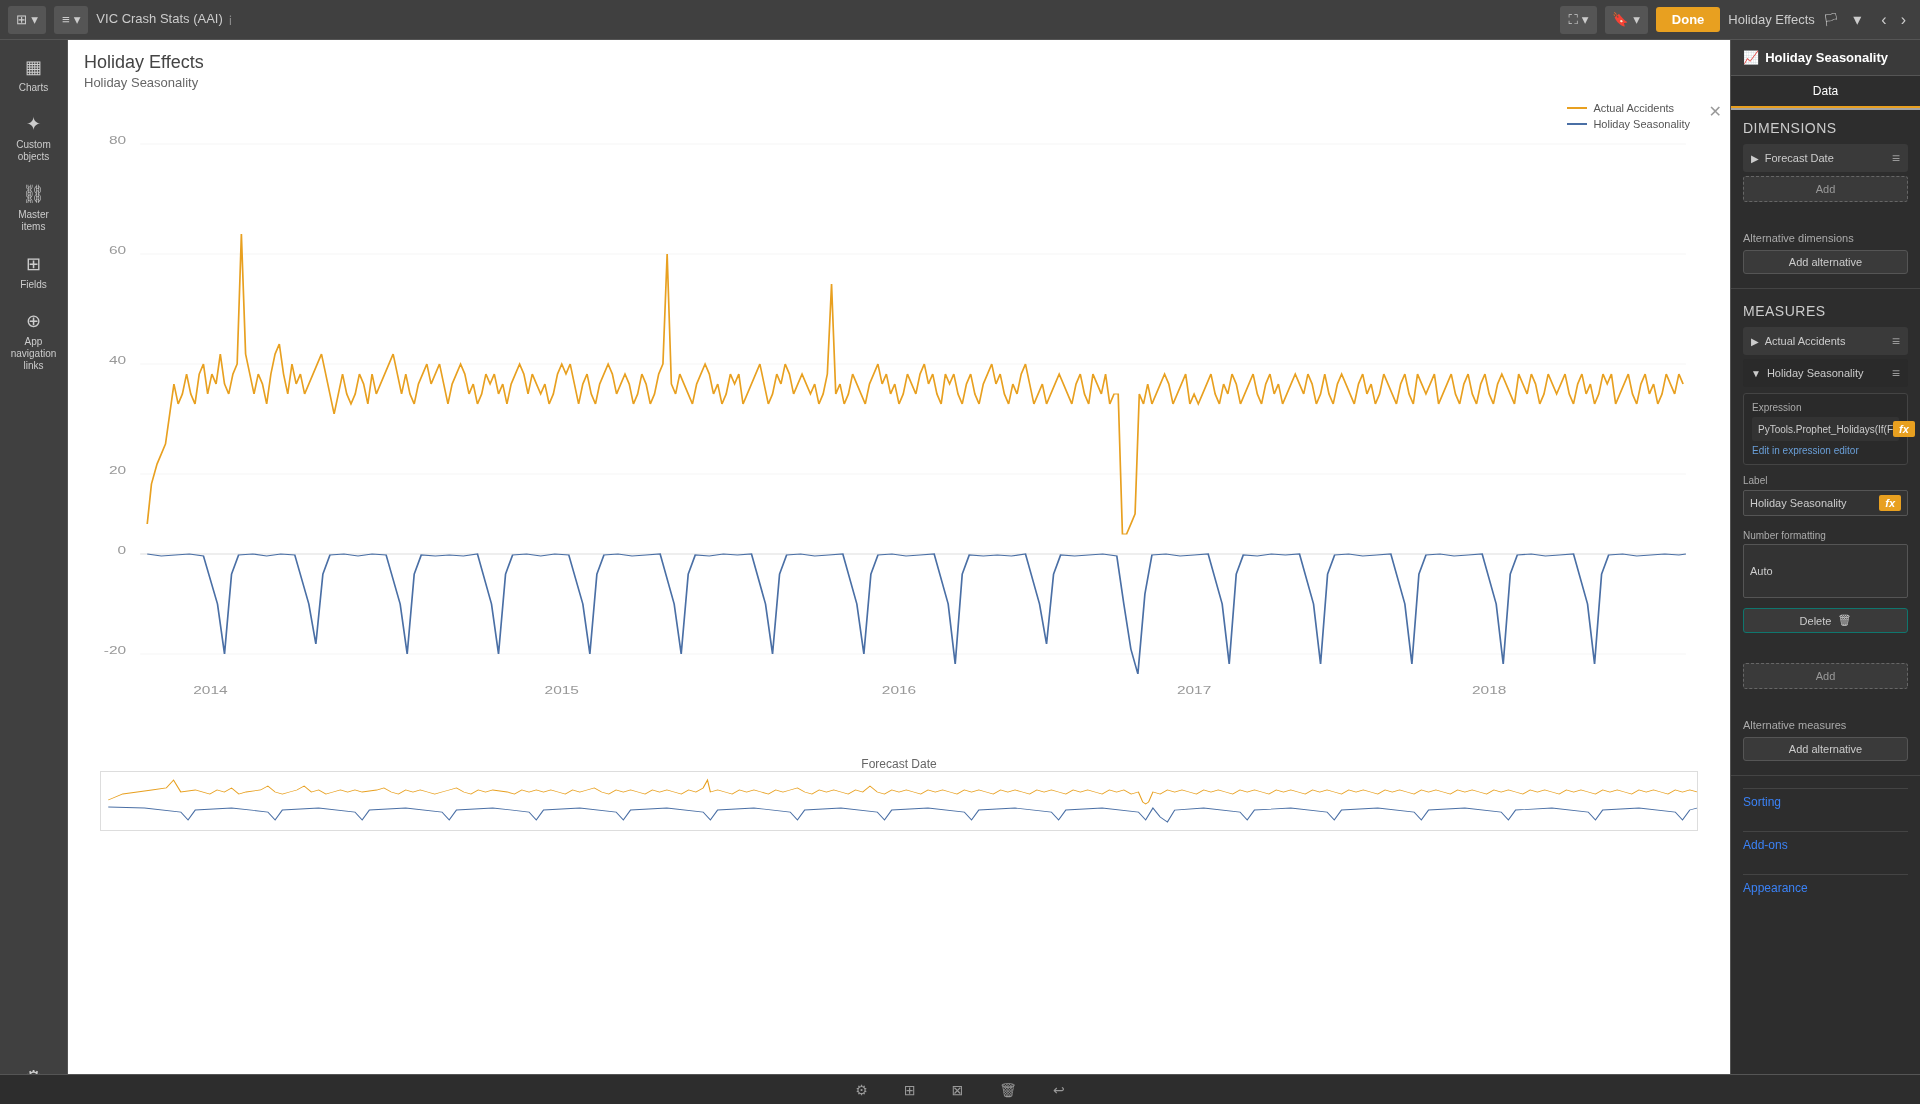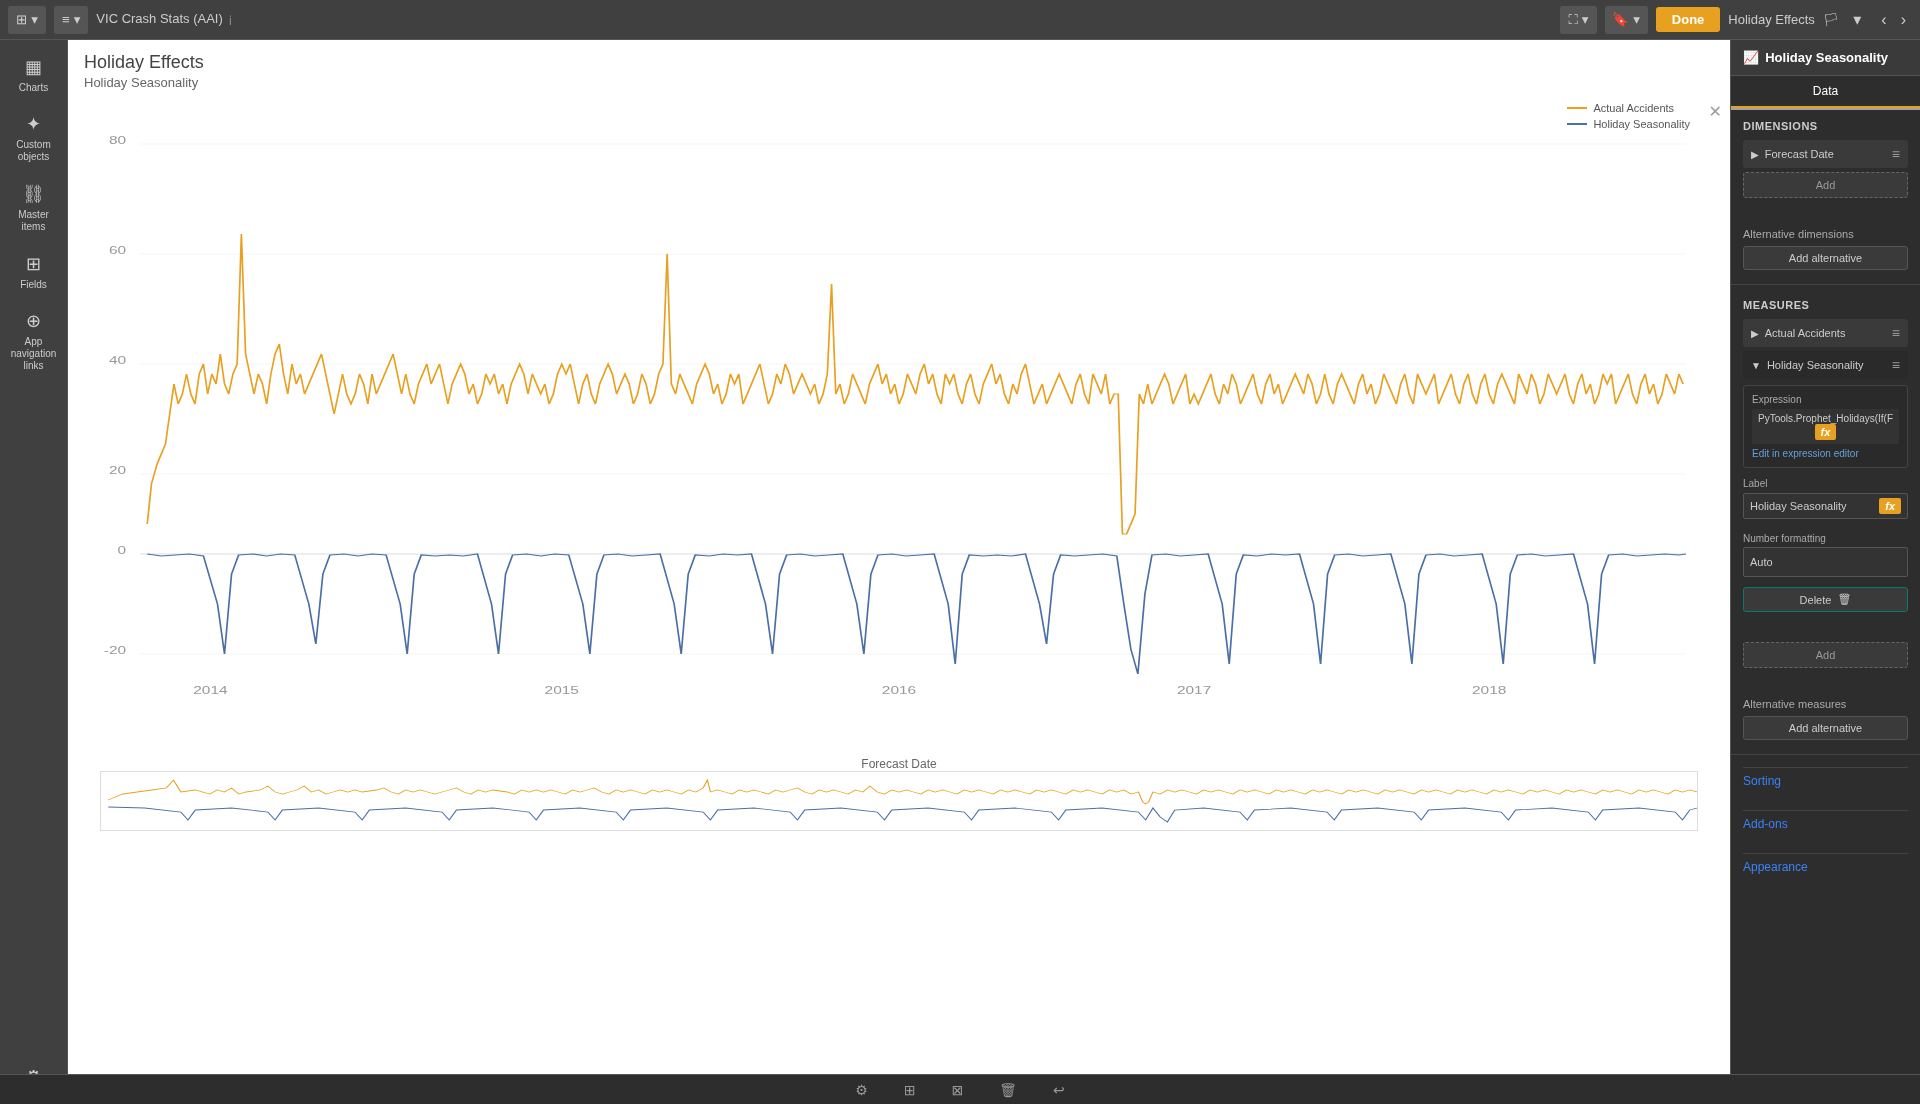--- a/index.html
+++ b/index.html
@@ -45,47 +45,47 @@
     .mini-chart { margin: 0 16px; height: 60px; background: #fff; border: 1px solid #ddd; position: relative; overflow: hidden; }
 
     
     .right-panel { width: 190px; background: #2d2d2d; border-left: 1px solid #555; overflow-y: auto; }
     .right-panel-header { background: #3a3a3a; padding: 10px 12px; font-size: 13px; font-weight: bold; color: #fff; border-bottom: 1px solid #555; display: flex; align-items: center; gap: 6px; }
     .panel-tabs { display: flex; border-bottom: 2px solid #a3a3a3; }
     .panel-tab { flex: 1; padding: 8px; text-align: center; cursor: pointer; font-size: 12px; color: #ccc; border-bottom: 2px solid transparent; }
     .panel-tab.active { color: #fff; border-bottom: 2px solid #e8a020; }
 
     .panel-section { padding: 10px 12px; }
-    .panel-section-title { font-size: 11px; font-weight: bold; color: #ccc; margin-bottom: 8px; text-transform: uppercase; letter-spacing: 0.5px; }
+    .panel-section-title { font-size: 14px; font-weight: normal; color: #ccc; margin-bottom: 8px; text-transform: uppercase; letter-spacing: 0.5px; }
 
     .dimension-item { display: flex; align-items: center; gap: 6px; padding: 6px 8px; background: #3a3a3a; border-radius: 3px; margin-bottom: 4px; cursor: pointer; }
     .dimension-arrow { color: #ccc; font-size: 10px; }
     .dimension-label { flex: 1; color: #ccc; font-size: 11px; }
     .dimension-menu { color: #999; font-size: 14px; cursor: pointer; }
 
     .add-btn { width: 100%; padding: 6px; background: #3a3a3a; border: 1px dashed #666; color: #999; cursor: pointer; border-radius: 3px; font-size: 11px; text-align: center; margin: 4px 0; }
 
     .alt-section-label { font-size: 11px; color: #aaa; margin: 6px 0; }
     .add-alt-btn { width: 100%; padding: 5px; background: #3a3a3a; border: 1px solid #555; color: #ccc; cursor: pointer; border-radius: 3px; font-size: 11px; }
 
     .measure-item { display: flex; align-items: center; gap: 6px; padding: 6px 8px; background: #3a3a3a; border-radius: 3px; margin-bottom: 4px; cursor: pointer; }
     .measure-item.expanded { background: #2a2a2a; }
     .measure-chevron { color: #ccc; font-size: 10px; }
     .measure-label { flex: 1; color: #ccc; font-size: 11px; }
 
     .expression-section { background: #2a2a2a; border: 1px solid #444; border-radius: 3px; padding: 8px; margin: 6px 0; }
     .expression-label { font-size: 10px; color: #aaa; margin-bottom: 4px; }
-    .expression-value { font-size: 10px; color: #ccc; background: #333; padding: 4px 6px; border-radius: 2px; display: flex; align-items: center; justify-content: space-between; margin-bottom: 4px; flex-direction: column; }
+    .expression-value { font-size: 10px; color: #ccc; background: #333; padding: 4px 6px; border-radius: 2px; display: flex; align-items: center; justify-content: space-between; margin-bottom: 4px; }
     .edit-expr-link { font-size: 10px; color: #6a9fd8; cursor: pointer; }
     .expr-fx { background: #e8a020; color: #fff; border: none; padding: 2px 6px; border-radius: 2px; cursor: pointer; font-size: 11px; font-style: italic; font-weight: bold; }
 
     .label-input { width: 100%; padding: 4px 6px; background: #333; border: 1px solid #555; color: #ccc; border-radius: 2px; font-size: 11px; display: flex; align-items: center; justify-content: space-between; }
 
     .num-format-label { font-size: 10px; color: #aaa; margin: 6px 0 3px; }
-    .num-format-select { width: 100%; padding: 8px 6px; background: #333; border: 1px solid #555; color: #ccc; border-radius: 2px; font-size: 11px; appearance: none; cursor: pointer; }
+    .num-format-select { width: 100%; padding: 20px 6px; background: #333; border: 1px solid #555; color: #ccc; border-radius: 2px; font-size: 11px; appearance: none; cursor: pointer; }
 
     .delete-btn { width: 100%; padding: 5px; background: #3a3a3a; border: 1px solid #0f766e; color: #ccc; cursor: pointer; border-radius: 3px; font-size: 11px; display: flex; align-items: center; justify-content: center; gap: 6px; margin: 6px 0; }
 
     .divider { height: 1px; background: #444; margin: 4px 0; }
 
     .bottom-section { padding: 8px 12px; cursor: pointer; }
     .bottom-section-label { font-size: 12px; color: #3b82f6; padding: 6px 0; border-top: 1px solid #444; }
 
     
     .main-chart-svg { width: 100%; height: 680px; }

